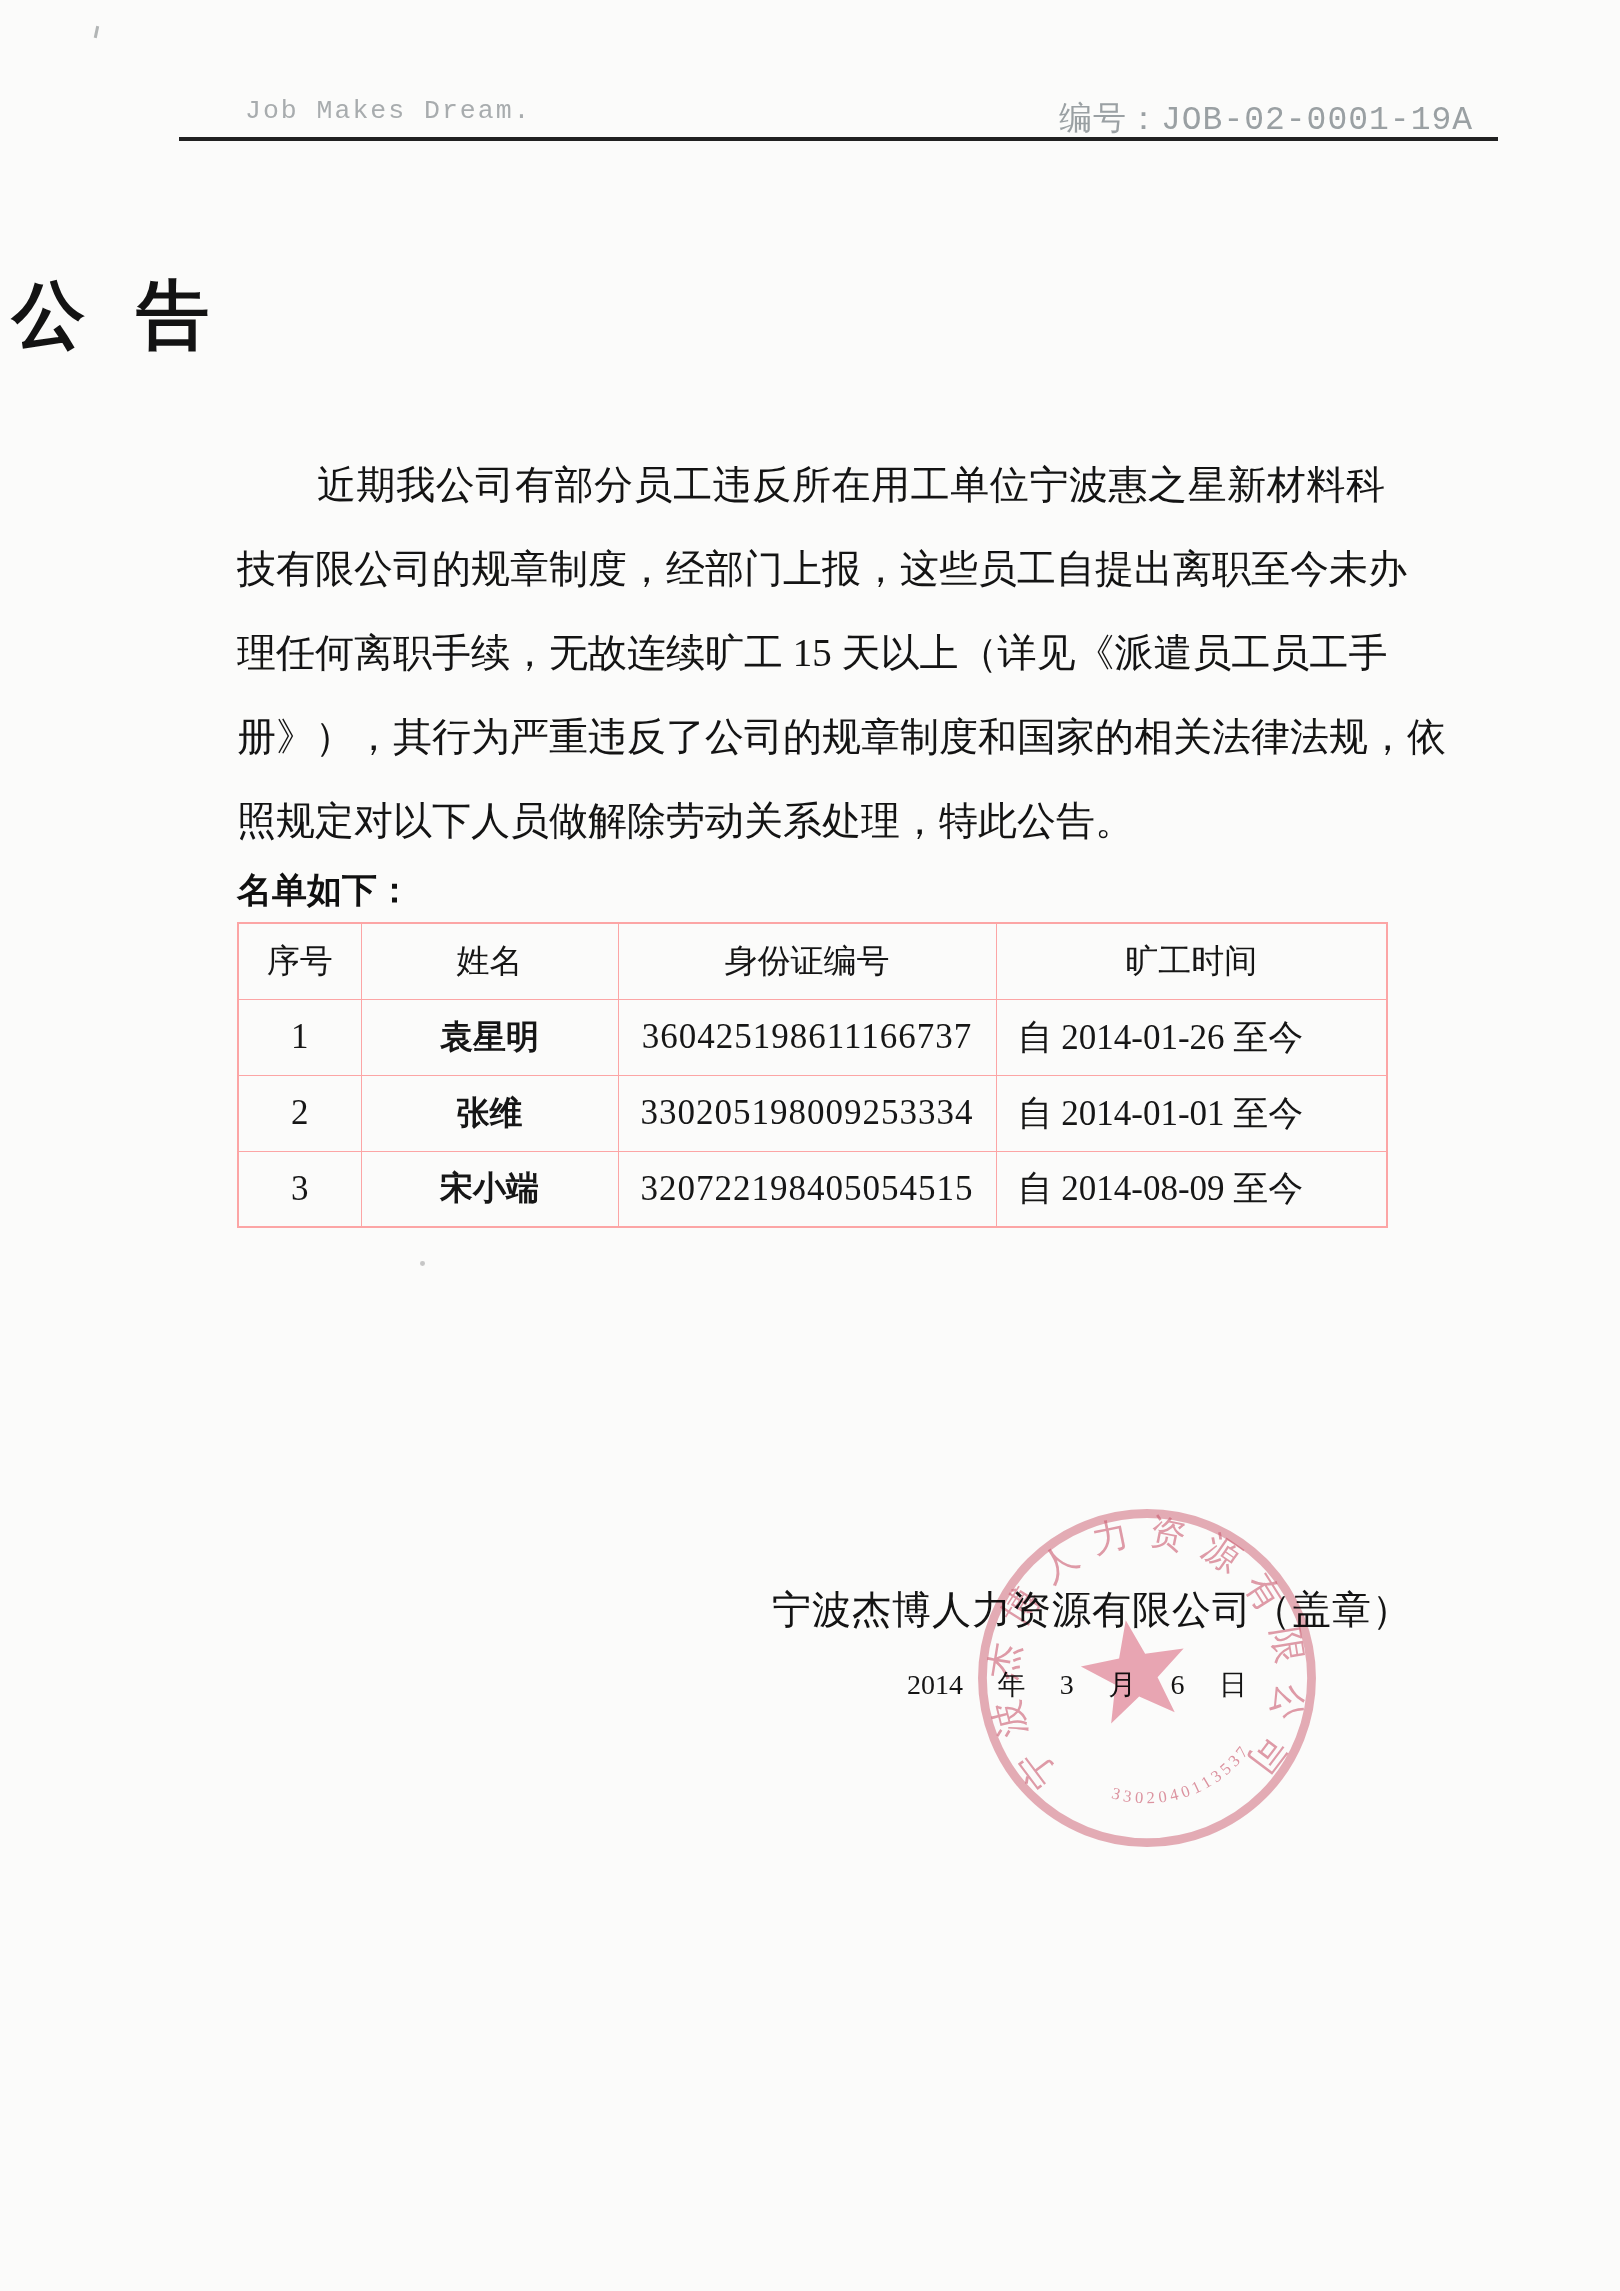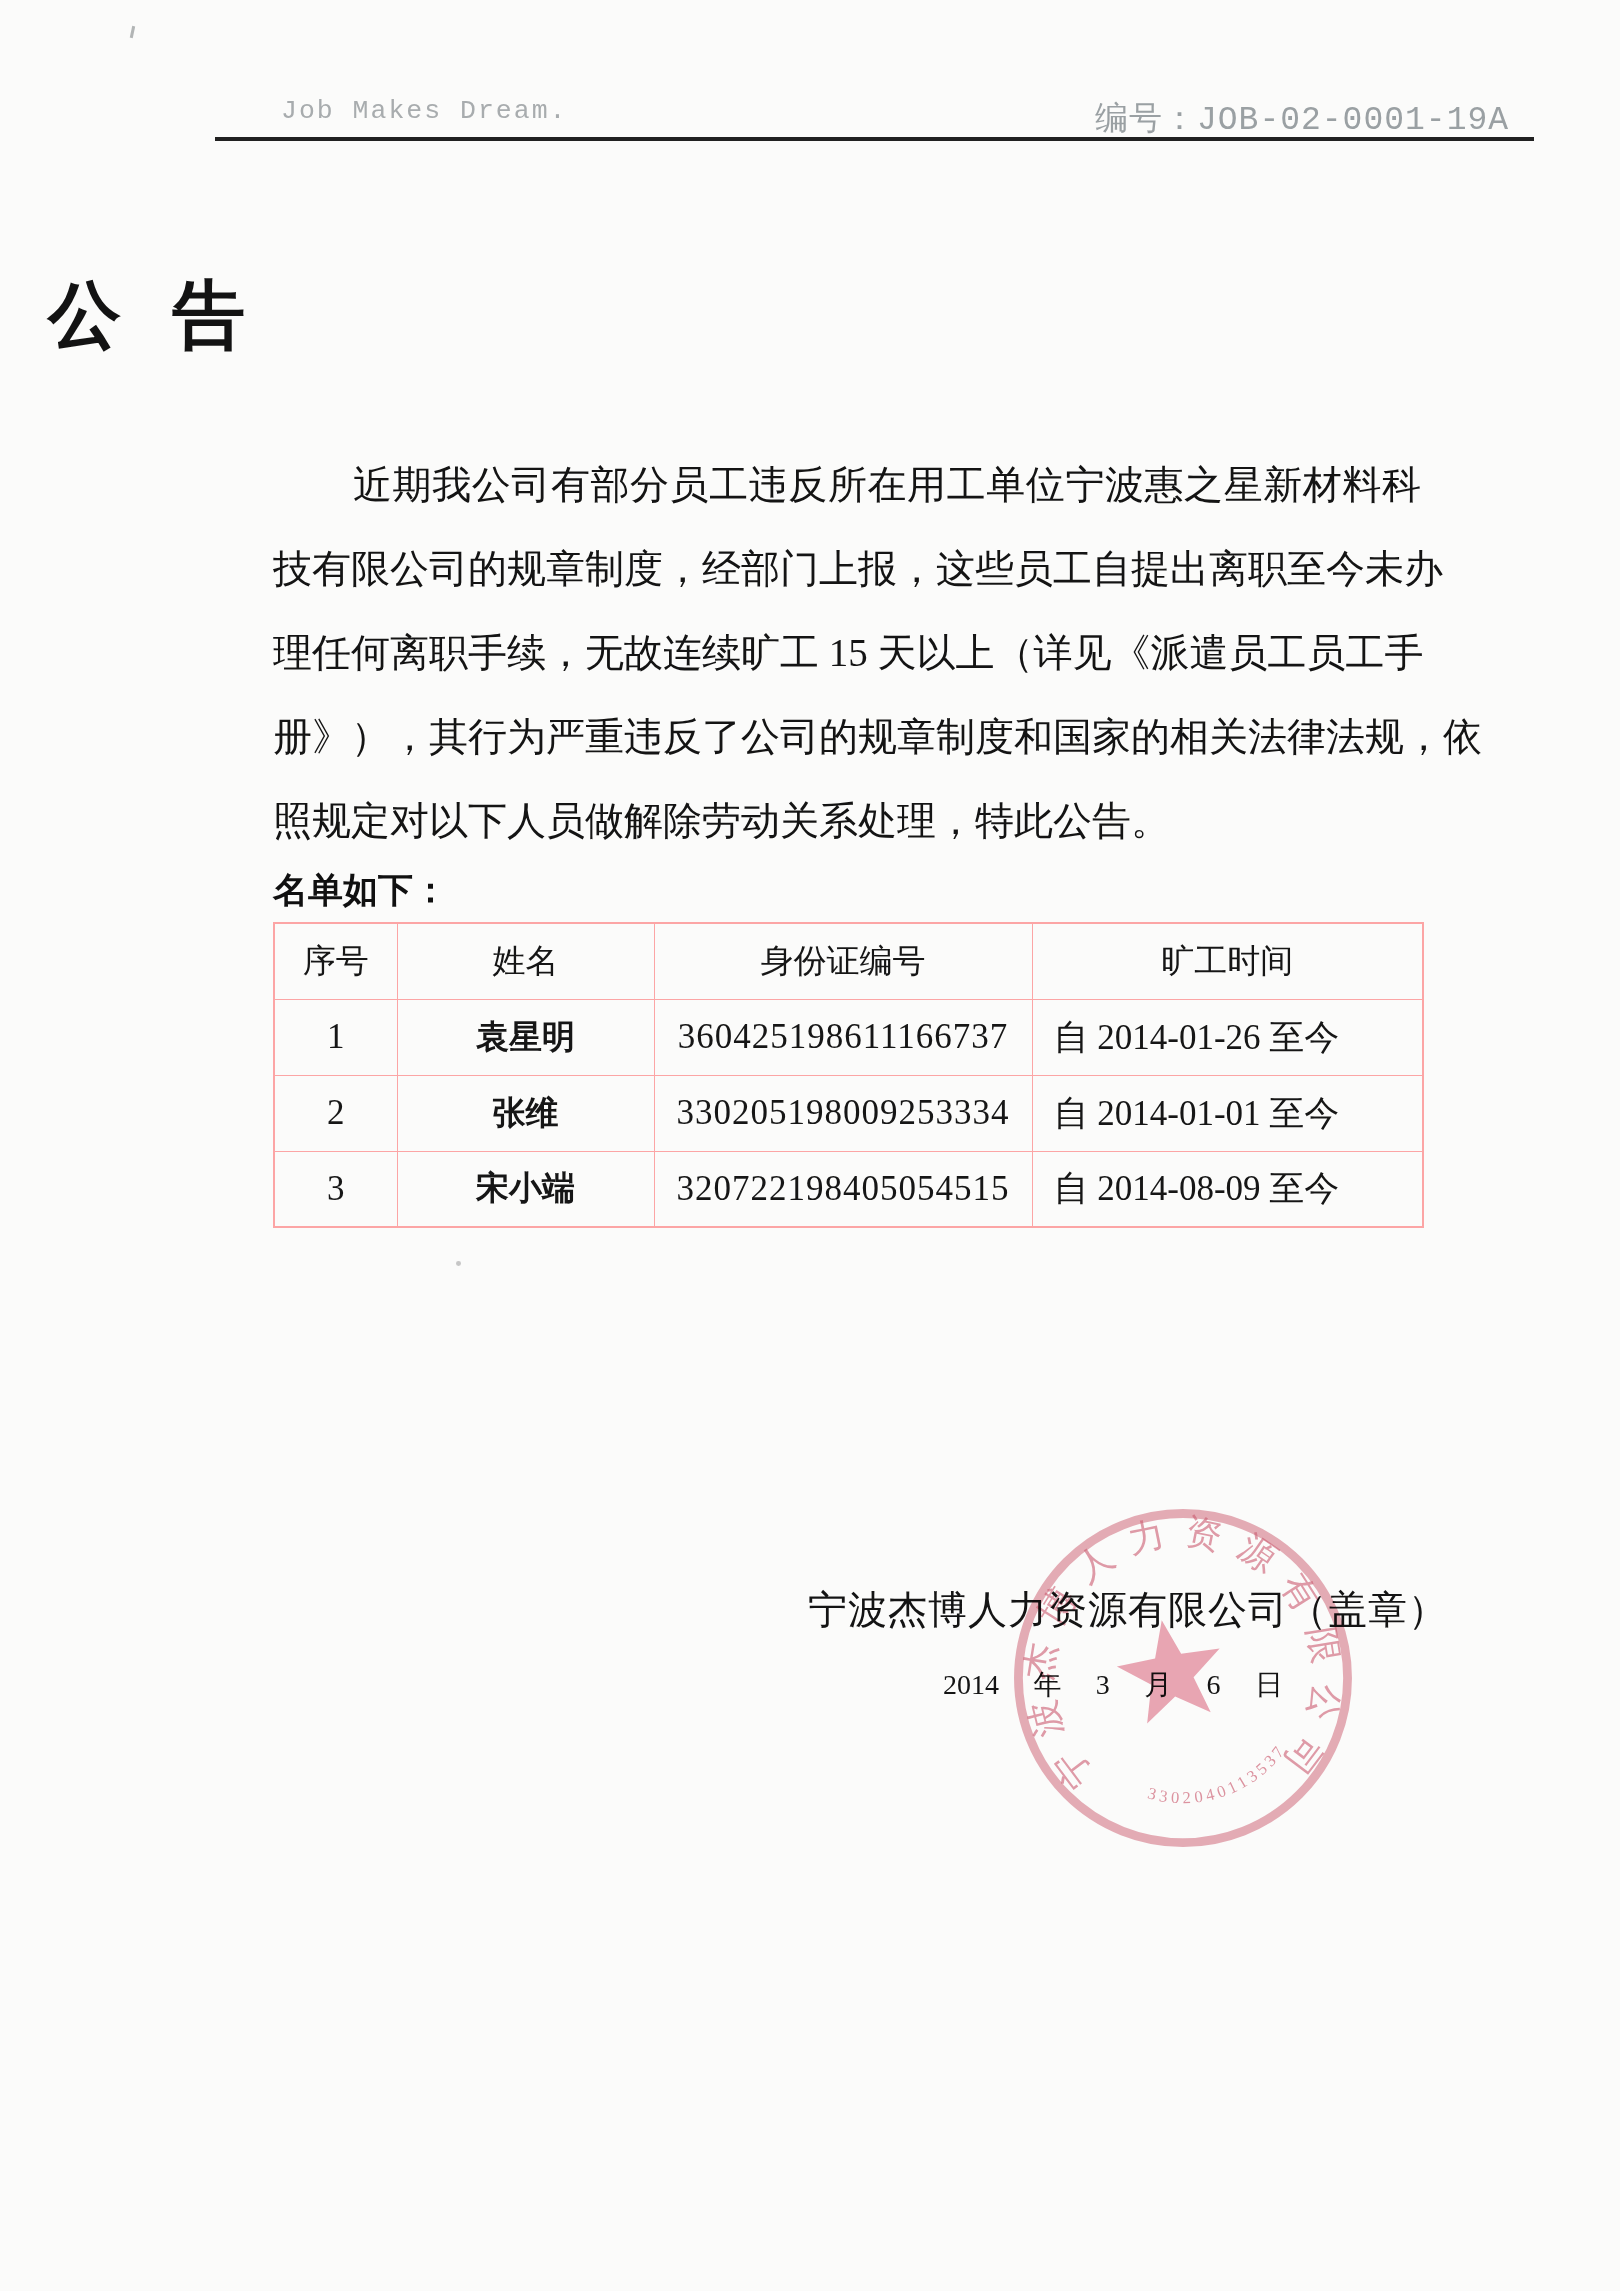--- a/index.html
+++ b/index.html
@@ -4,21 +4,21 @@
 <style>
   * { margin: 0; padding: 0; box-sizing: border-box; }
   html, body { width: 1620px; height: 2292px; }
   body {
     position: relative;
     background: #fbfbfa;
     font-family: "Liberation Serif", "DejaVu Serif", serif;
     color: #161616;
     overflow: hidden;
   }
-  .page { position: absolute; inset: 0; margin-left: 36px; }
+  .page { position: absolute; inset: 0; }
 
   .header-slogan {
     position: absolute; left: 245px; top: 96px;
     font-family: "Liberation Mono", "DejaVu Sans Mono", monospace;
     font-size: 26.5px; letter-spacing: 2px; color: #a8acae;
   }
   .header-docnum {
     position: absolute; left: 1059px; top: 96px;
     font-family: "Liberation Mono", "DejaVu Sans Mono", monospace;
     font-size: 33px; letter-spacing: 1px; color: #9aa0a3;

